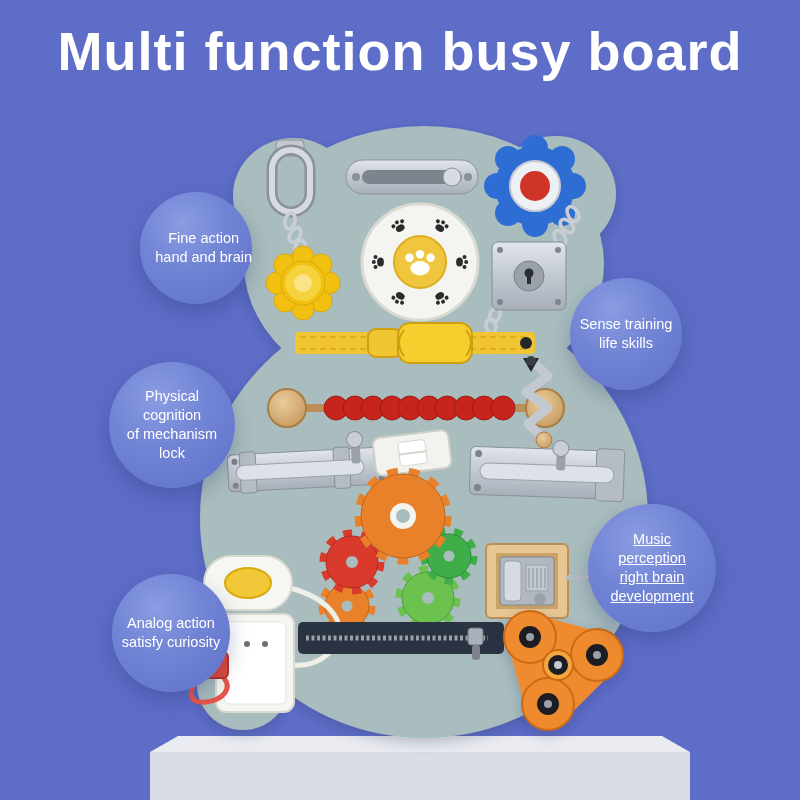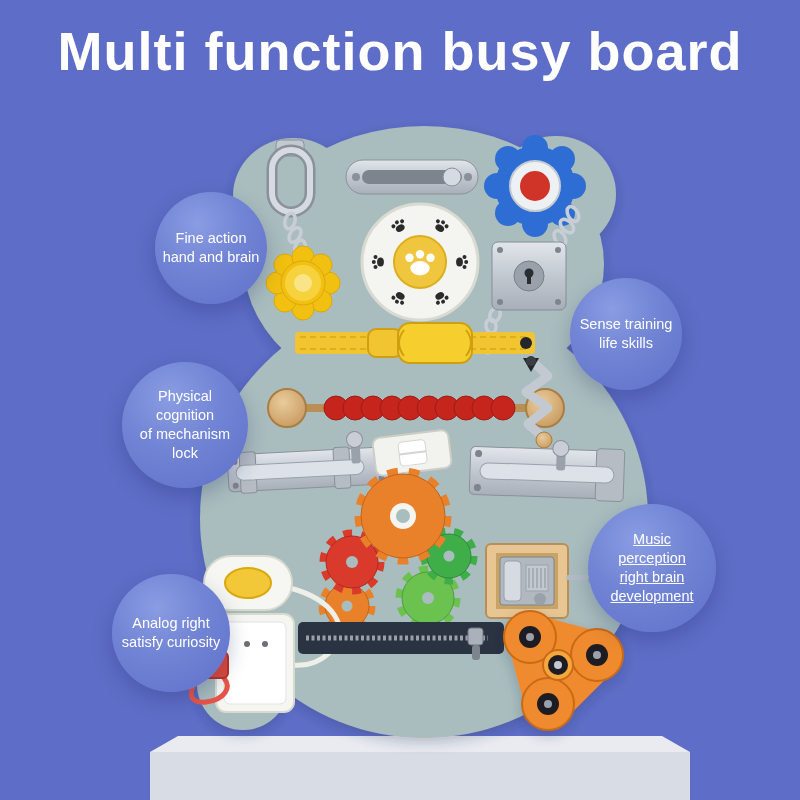--- a/index.html
+++ b/index.html
@@ -15,23 +15,23 @@
   }
   svg.scene{position:absolute;left:0;top:0;}
   .callout{
     position:absolute;border-radius:50%;
     display:flex;align-items:center;justify-content:center;text-align:center;
     color:#ffffff;
     background:radial-gradient(circle at 38% 28%, #8a9ce2 0%, #7083d4 45%, #6071c9 100%);
     box-shadow:0 8px 20px rgba(25,35,90,.25);
   }
   .callout-text{white-space:pre-line;font-size:14.5px;line-height:1.3;}
-  .c1{left:155px;top:192px;width:112px;height:112px;}
+  .c1{left:140px;top:192px;width:112px;height:112px;justify-content:flex-end;}
   .c2{left:570px;top:278px;width:112px;height:112px;align-items:center;}
-  .c3{left:122px;top:362px;width:126px;height:126px;}
+  .c3{left:109px;top:362px;width:126px;height:126px;}
   .c4{left:588px;top:504px;width:128px;height:128px;text-decoration:underline;}
   .c5{left:112px;top:574px;width:118px;height:118px;}
 </style>
 </head>
 <body>
 
 <div class="stage">
 
   <svg class="scene" width="800" height="800" viewBox="0 0 800 800">
     <defs>
@@ -316,17 +316,17 @@
 of mechanism
 lock</span>
   </div>
   <div class="callout c4">
     <span class="callout-text">Music
 perception
 right brain
 development</span>
   </div>
   <div class="callout c5">
-    <span class="callout-text">Analog right
+    <span class="callout-text">Analog action
 satisfy curiosity</span>
   </div>
 
 </div>
 
 </body></html>

